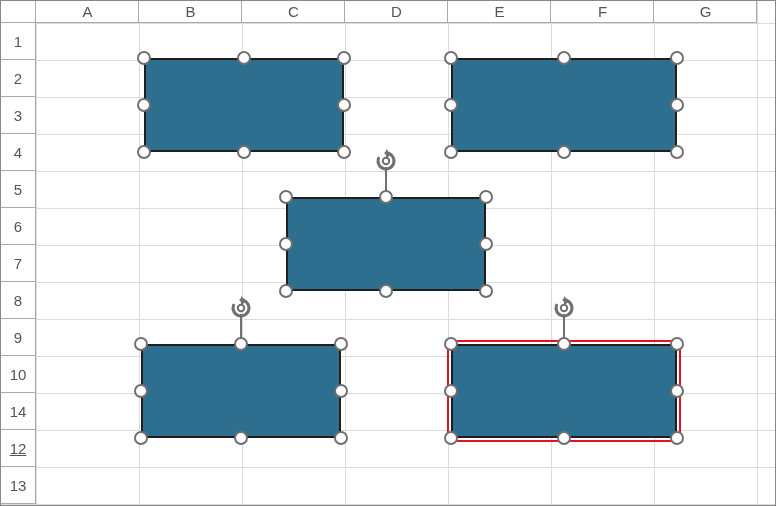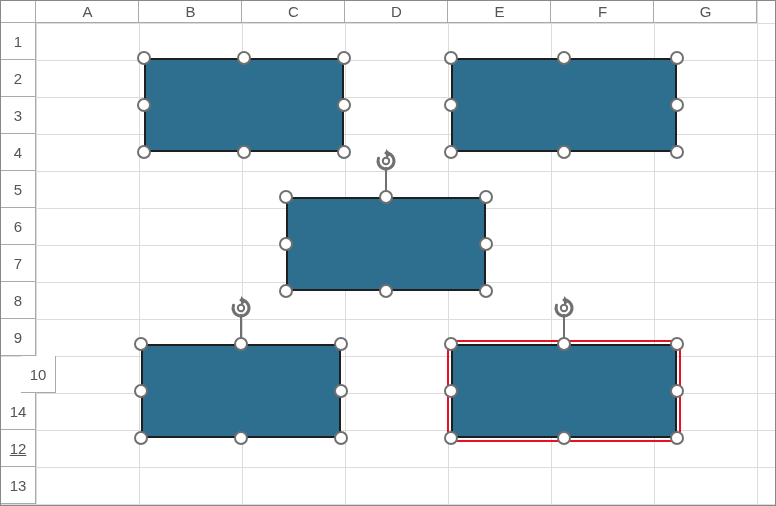--- a/index.html
+++ b/index.html
@@ -165,21 +165,21 @@
     </div>
     <div class="row-header" style="top: 244px; width: 35px; height: 37px;">
       <span>7</span>
     </div>
     <div class="row-header" style="top: 281px; width: 35px; height: 37px;">
       <span>8</span>
     </div>
     <div class="row-header" style="top: 318px; width: 35px; height: 37px;">
       <span>9</span>
     </div>
-    <div class="row-header" style="top: 355px; width: 35px; height: 37px; margin-left: 20px;">
+    <div class="row-header" style="top: 355px; width: 35px; height: 37px;">
       <span>10</span>
     </div>
     <div class="row-header" style="top: 392px; width: 35px; height: 37px;">
       <span>14</span>
     </div>
     <div class="row-header" style="top: 429px; width: 35px; height: 37px; text-decoration: underline;">
       <span>12</span>
     </div>
     <div class="row-header" style="top: 466px; width: 35px; height: 37px;">
       <span>13</span>

